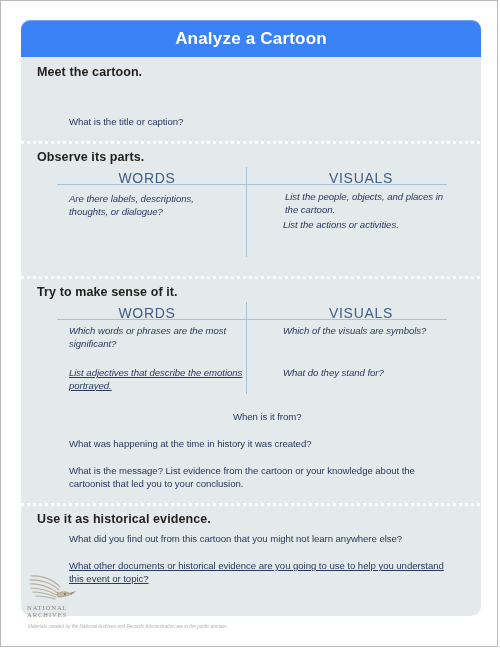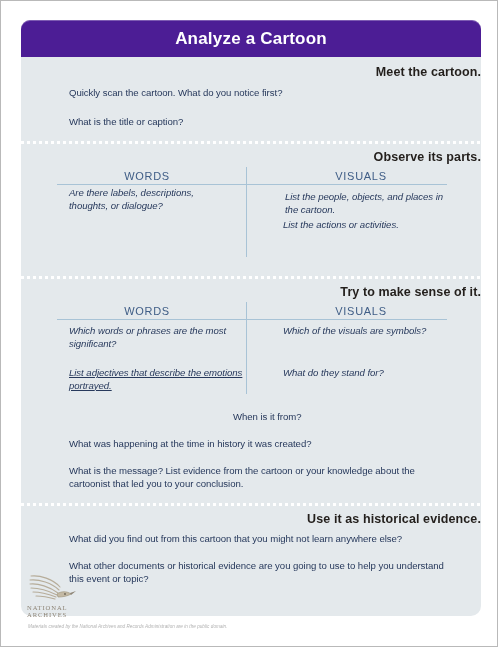--- a/index.html
+++ b/index.html
@@ -23,21 +23,21 @@
     overflow: hidden;
   }
 
   
   .header-bar {
     position: absolute;
     left: 20px;
     top: 19px;
     width: 460px;
     height: 37px;
-    background: #4c1d95;
+    background: #3b82f6;
     border-radius: 9px 9px 0 0;
     box-shadow: inset 0 1px 0 rgba(255,255,255,0.28);
   }
   .header-title {
     color: #ffffff;
     font-size: 17px;
     font-weight: bold;
     text-align: center;
     line-height: 37px;
     letter-spacing: 0.2px;
@@ -64,45 +64,46 @@
       repeating-linear-gradient(to right,
         #ffffff 0px, #ffffff 3px,
         rgba(255,255,255,0) 3px, rgba(255,255,255,0) 6px);
   }
 
   
   .section-heading {
     position: absolute;
     left: 0;
     width: 460px;
-    text-align: right;
+    text-align: left;
     font-size: 12.5px;
     font-weight: bold;
     color: #231f1c;
     letter-spacing: 0.1px;
+    padding-left: 16px;
   }
 
   
   .prompt {
     position: absolute;
     color: #27395c;
     font-size: 9.6px;
     line-height: 12.5px;
     letter-spacing: -0.05px;
   }
   .prompt.italic {
     font-style: italic;
   }
 
   
   .col-head {
     position: absolute;
     text-align: center;
     color: #3f5d86;
-    font-size: 11px;
+    font-size: 14px;
     letter-spacing: 0.7px;
   }
   .col-rule {
     position: absolute;
     height: 1px;
     background: #a8c3d6;
   }
   .col-divider {
     position: absolute;
     width: 1px;
@@ -147,35 +148,34 @@
 <div class="page">
 
   <div class="header-bar">
     <div class="header-title">Analyze a Cartoon</div>
   </div>
 
   <div class="panel">
 
     <div class="section-heading" style="top:8px;">Meet the cartoon.</div>
 
-    <div class="prompt" style="left:48px; top:30px; width:390px;">Quickly scan the cartoon. What do you notice first?</div>
 
     <div class="prompt" style="left:48px; top:59px; width:390px;">What is the title or caption?</div>
 
     <div class="dotted-rule" style="top:84px;"></div>
 
     <div class="section-heading" style="top:93px;">Observe its parts.</div>
 
     <div class="col-head" style="left:36px; top:113px; width:180px;">WORDS</div>
     <div class="col-head" style="left:250px; top:113px; width:180px;">VISUALS</div>
 
     <div class="col-rule" style="left:36px; top:127px; width:390px;"></div>
     <div class="col-divider" style="left:225px; top:110px; height:90px;"></div>
 
-    <div class="prompt italic" style="left:48px; top:130px; width:165px;">Are there labels, descriptions, thoughts, or dialogue?</div>
+    <div class="prompt italic" style="left:48px; top:136px; width:165px;">Are there labels, descriptions, thoughts, or dialogue?</div>
 
     <div class="prompt italic" style="left:264px; top:134px; width:170px;">List the people, objects, and places in the cartoon.</div>
 
     <div class="prompt italic" style="left:262px; top:162px; width:170px;">List the actions or activities.</div>
 
     <div class="dotted-rule" style="top:219px;"></div>
 
     <div class="section-heading" style="top:228px;">Try to make sense of it.</div>
 
     <div class="col-head" style="left:36px; top:248px; width:180px;">WORDS</div>
@@ -198,21 +198,21 @@
     <div class="prompt" style="left:48px; top:408px; width:388px;">What is the message? List evidence from the cartoon or your knowledge about the cartoonist that led you to your conclusion.</div>
 
     <div class="prompt" style="left:48px; top:381px; width:390px;">What was happening at the time in history it was created?</div>
 
     <div class="dotted-rule" style="top:446px;"></div>
 
     <div class="section-heading" style="top:455px;">Use it as historical evidence.</div>
 
     <div class="prompt" style="left:48px; top:476px; width:395px;">What did you find out from this cartoon that you might not learn anywhere else?</div>
 
-    <div class="prompt" style="left:48px; top:503px; width:385px;">What other documents or historical evidence are you going to use to help you understand this event or topic?</div>
+    <div class="prompt" style="left:48px; top:503px; width:385px;text-decoration:underline;">What other documents or historical evidence are you going to use to help you understand this event or topic?</div>
 
   </div>
 
   <div class="logo-wrap">
     <svg class="logo-mark" viewBox="0 0 52 30">
       <g fill="none" stroke="#b6ac99" stroke-width="1.1" stroke-linecap="round">
         <path d="M4 3 C13 2, 26 6, 33 14"></path>
         <path d="M3 7 C12 6, 25 10, 32 17"></path>
         <path d="M3 11 C11 10, 23 14, 31 20"></path>
         <path d="M4 15 C11 15, 22 18, 30 22"></path>

